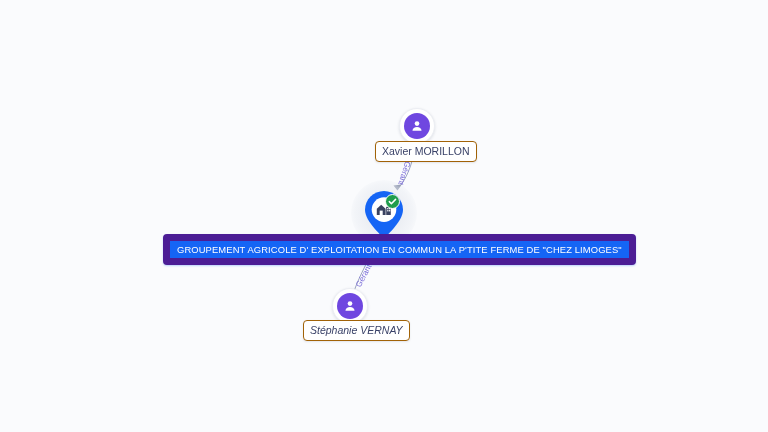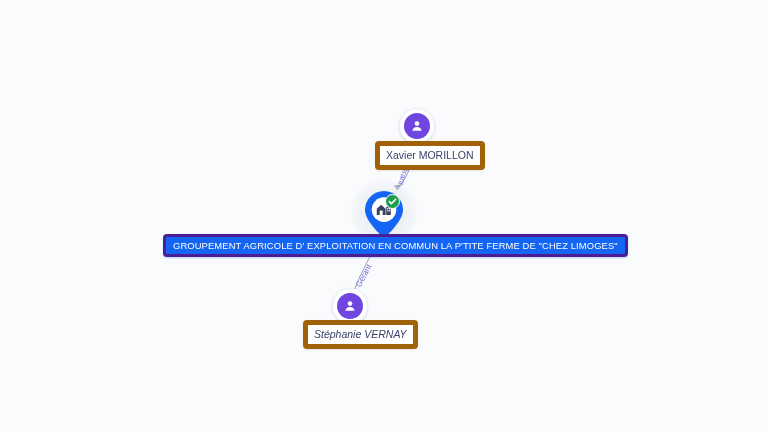--- a/index.html
+++ b/index.html
@@ -52,21 +52,21 @@
     display: flex;
     align-items: center;
     justify-content: center;
   }
   .person-avatar svg { display: block; }
 
   
   .name-chip {
     position: absolute;
     background: #ffffff;
-    border: 5px solid #a16207;
+    border: 1px solid #a16207;
     border-radius: 4px;
     color: #3a4268;
     font-size: 10.5px;
     line-height: 13px;
     padding: 3px 6px 3px 6px;
     white-space: nowrap;
     box-shadow: 0 1px 2px rgba(25,35,70,0.10);
     box-sizing: border-box;
     text-align: center;
   }
@@ -96,21 +96,21 @@
     display: flex;
     align-items: center;
     justify-content: center;
   }
   .company-badge svg { display: block; }
 
   
   .company-label {
     position: absolute;
     background: #1565f5;
-    border: 3px solid #4c1d95;
+    border: 7px solid #4c1d95;
     border-radius: 4px;
     color: #ffffff;
     font-size: 9.4px;
     letter-spacing: 0.12px;
     line-height: 13px;
     padding: 2px 7px;
     white-space: nowrap;
     box-sizing: border-box;
     box-shadow: 0 1px 2px rgba(21,101,245,0.28);
   }

